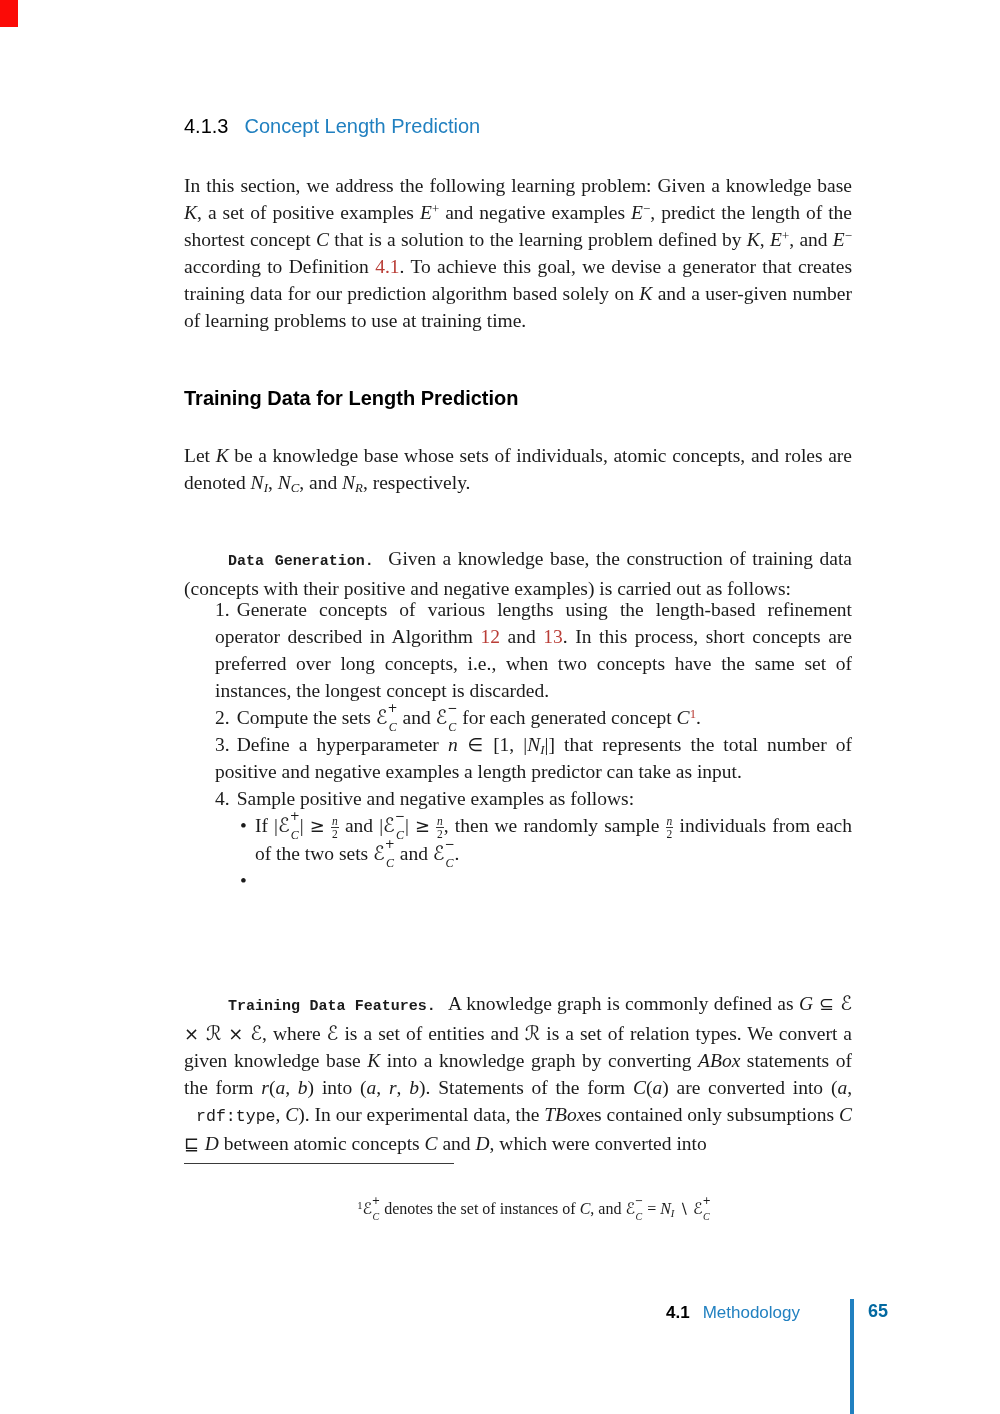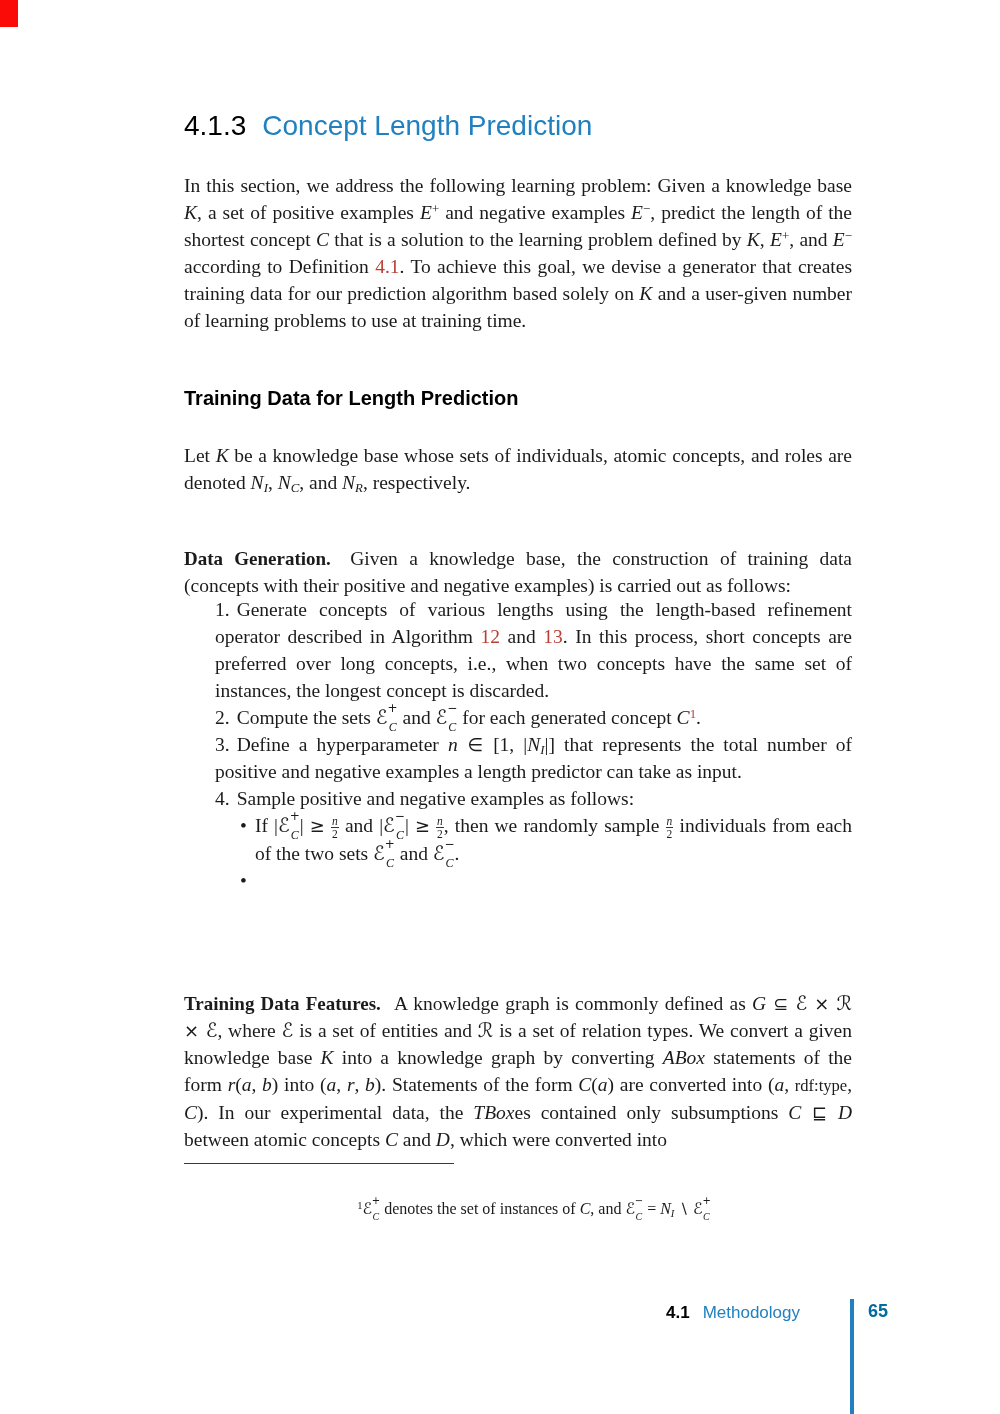--- a/index.html
+++ b/index.html
@@ -2,47 +2,47 @@
 <html><head>
 <meta charset="utf-8">
 <style>
   html,body{margin:0;padding:0;background:#ffffff;}
   .page{position:relative;width:1000px;height:1414px;background:#ffffff;overflow:hidden;
         font-family:"Liberation Serif",serif;color:#1b1b1b;}
   .corner-marker{position:absolute;left:0;top:0;width:18px;height:27px;background:#fb0b07;}
   .block{position:absolute;left:184px;width:668px;}
   .body-text{font-size:19.5px;line-height:27px;text-align:justify;}
   
-  .sec-heading{top:111px;font-family:"Liberation Sans",sans-serif;font-size:28px;font-weight:400;line-height:30px;}
+  .sec-heading{top:111px;font-family:"Liberation Sans",sans-serif;font-size:20px;font-weight:400;line-height:30px;}
   .sec-num{color:#000;margin-right:16px;}
   .sec-title{color:#2180c0;}
   
   .subheading{top:387px;font-family:"Liberation Sans",sans-serif;font-size:20px;font-weight:700;color:#000;}
   .p-intro{top:172px;}
   .p-let{top:442px;}
   .p-datagen{top:545px;}
   .p-features{top:990px;}
   
-  .runin{font-family:Liberation Serif, serif;font-weight:700;font-size:19px;margin-right:8px;}
+  .runin{font-family:Liberation Mono, monospace;font-weight:700;font-size:15px;margin-right:8px;margin-left:44px;}
   
   .list{top:596px;left:215px;width:637px;}
   ol.enum{list-style:none;margin:0;padding:0;}
   ol.enum>li{margin:0;}
   .enum-label{display:inline;margin-right:7px;}
   ul.bullets{list-style:none;margin:0;padding:0;}
   ul.bullets>li{position:relative;padding-left:40px;}
   .bullet-marker{position:absolute;left:25px;top:0;}
   
   .mi{font-style:italic;}
   .link{color:#b93d36;}
   .sup{font-size:66%;position:relative;top:-0.5em;line-height:0;}
   .sub{font-size:66%;position:relative;top:0.25em;line-height:0;}
   .sym{font-family:"DejaVu Sans",sans-serif;font-size:92%;}
   .scr{font-family:"DejaVu Sans",sans-serif;font-style:normal;}
-  .mono{font-family:Liberation Serif, serif;font-size:85%;}
+  .mono{font-family:Liberation Mono, monospace;font-size:85%;margin-left:12px;}
   .supsub{display:inline-block;position:relative;padding-right:10px;}
   .supsub .base{display:inline;}
   .supsub .st-sup{position:absolute;right:0;top:-2px;font-size:12px;line-height:1;font-family:"DejaVu Sans",sans-serif;}
   .supsub .st-sub{position:absolute;right:1px;bottom:-2px;font-size:12px;line-height:1;font-style:italic;}
   .frac{display:inline-block;vertical-align:-0.55em;text-align:center;line-height:1.05;font-size:11.5px;}
   .frac .fr-num{display:block;font-style:italic;padding:0 1px;}
   .frac .fr-den{display:block;border-top:1px solid #333;}
   
   .fn-rule{top:1163px;left:184px;width:270px;height:0;border-top:1px solid #3a3a3a;}
   .footnote{top:1198px;font-size:16px;line-height:22px;padding-left:16px;text-align:center;}

